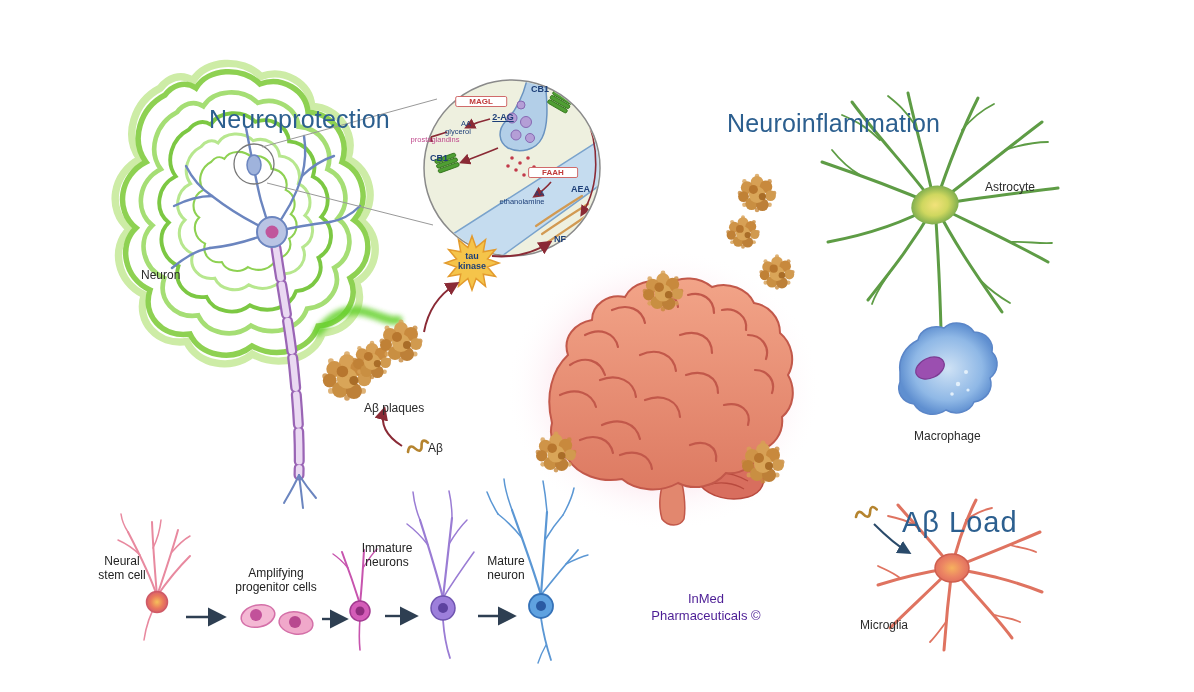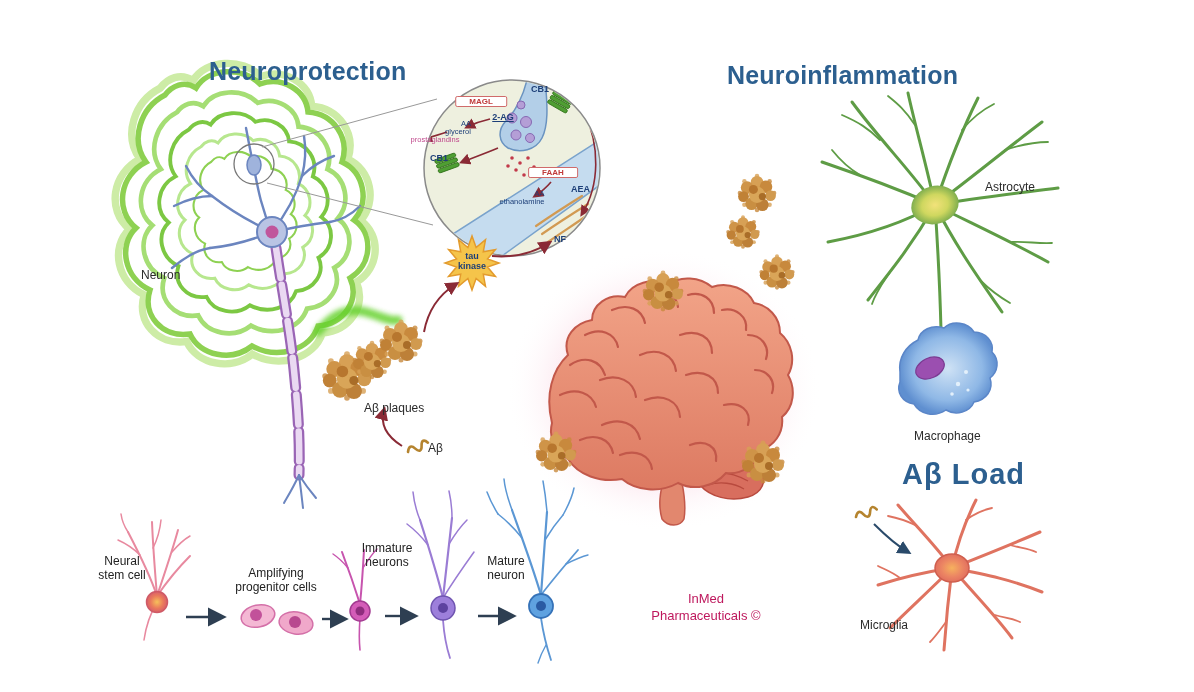--- a/index.html
+++ b/index.html
@@ -2,25 +2,25 @@
 <html><head>
 <meta charset="utf-8">
 <style>
   * { margin:0; padding:0; box-sizing:border-box; }
   html,body { background:#fff; font-family:"Liberation Sans",sans-serif; }
   #canvas { position:relative; width:1194px; height:692px; background:#fff; overflow:hidden; }
   svg.art { position:absolute; left:0; top:0; }
   .lbl { position:absolute; color:#2a2a2a; }
   .pre { white-space:pre-line; }
   .center { transform:translateX(-50%); text-align:left;text-decoration:underline; }
-  .heading { color:#2c5f8f; font-weight:bold; font-size:25px; letter-spacing:.2px; line-height:1.12; }
+  .heading { color:#2c5f8f; font-weight:normal; font-size:25px; letter-spacing:.2px; line-height:1.12;margin-top:48px; }
   .heading.large { font-size:29px; letter-spacing:1px; }
   .cell { font-size:12px; color:#2a2a2a; }
   .stage { font-size:12px; color:#222; transform:translateX(-50%); text-align:center; line-height:1.2; }
-  .credit { font-size:13px; color:#be185d; transform:translateX(-50%); text-align:center; line-height:1.3; }
+  .credit { font-size:13px; color:#4c1d95; transform:translateX(-50%); text-align:center; line-height:1.3; }
   .inset-bold { font-size:9px; font-weight:bold; color:#1d3f78; }
   .inset-tiny { font-size:7.5px; color:#1d3f78; text-align:right; transform:translateX(-50%); line-height:1.1; }
   .inset-tiny.magenta { color:#c0498c;margin-left:31px; }
   .box-label { transform:translateX(-50%); font-size:8px; font-weight:bold; color:#c03a3a; background:#fff; border:1px solid #d06a6a; padding:0 13px; border-radius:2px; }
   .tau-label { font-size:9px; font-weight:bold; color:#1d3f78; transform:translateX(-50%); text-align:center; line-height:1.1; }
 </style>
 </head>
 <body>
 
 <div id="canvas">

